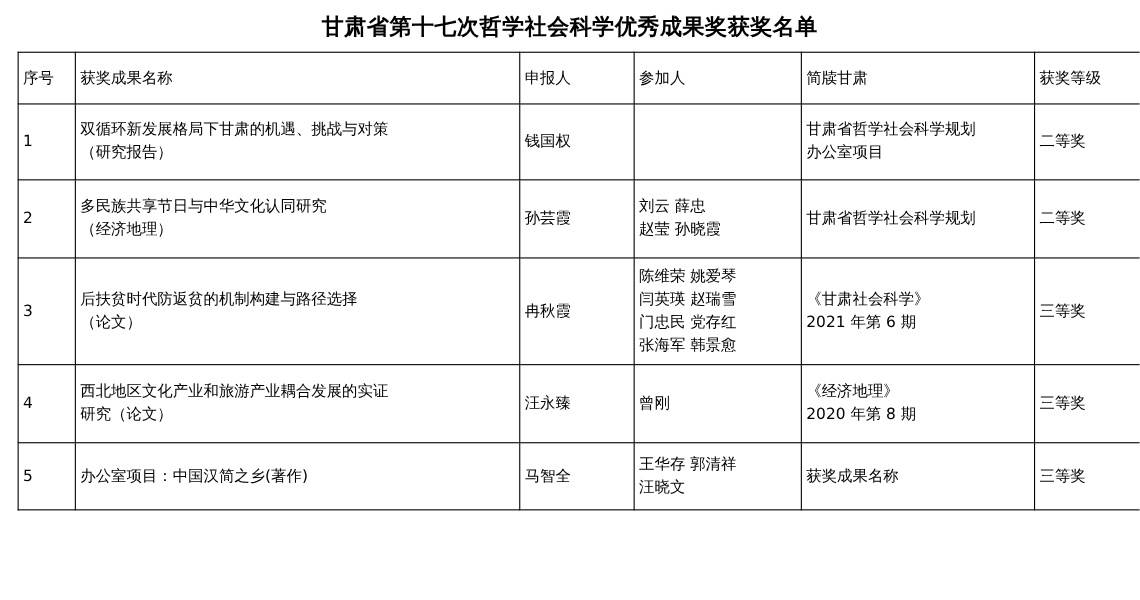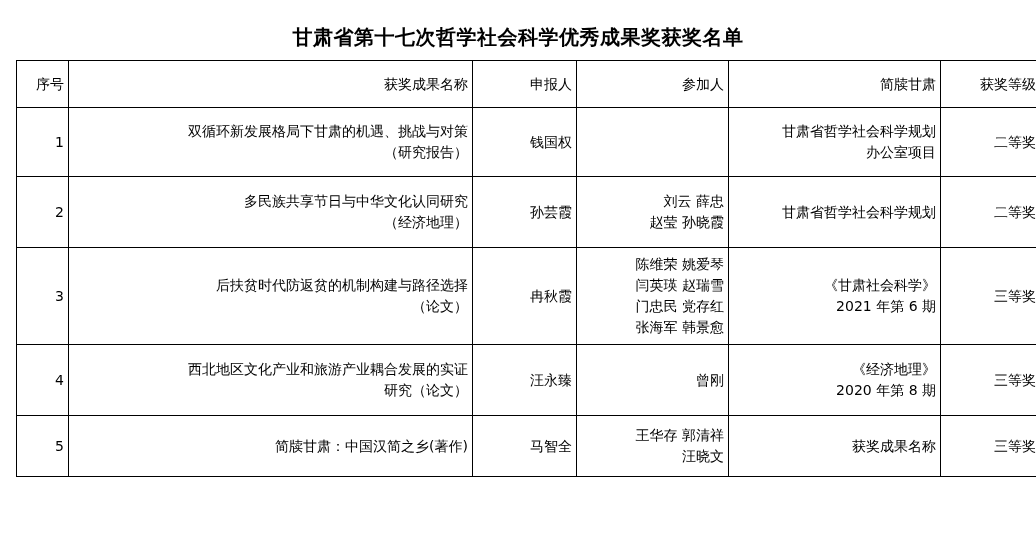--- a/index.html
+++ b/index.html
@@ -18,38 +18,38 @@
     width: 1036px;
     height: 545px;
     position: relative;
     box-sizing: border-box;
   }
   .doc-title {
     text-align: center;
     font-size: 20px;
     font-weight: bold;
     letter-spacing: 0.5px;
-    padding-top: 24px;
+    padding-top: 11px;
     padding-bottom: 9px;
     font-family: "DejaVu Serif", "Liberation Serif", serif;
   }
   .table-wrap {
     padding: 0 16px;
     box-sizing: border-box;
   }
   table.award-table {
     border-collapse: collapse;
     width: 1004px;
     table-layout: fixed;
     font-size: 14px;
   }
   table.award-table td,
   table.award-table th {
     border: 1px solid #000000;
-    text-align: right;
+    text-align: left;
     vertical-align: middle;
     padding: 6px 4px;
     line-height: 1.5;
     font-weight: normal;
   }
   thead td {
     height: 34px;
     padding: 4px;
   }
   .col-seq { width: 52px; }
@@ -185,21 +185,21 @@
             </td>
           <td>
               <span class="cell-text">三等奖</span>
             </td>
         </tr>
         <tr class="row-5">
           <td>
               <span class="cell-text">5</span>
             </td>
           <td>
-              <span class="cell-text">简牍甘肃：中国汉简之乡(著作)</span>
+              <span class="cell-text">办公室项目：中国汉简之乡(著作)</span>
             </td>
           <td>
               <span class="cell-text">马智全</span>
             </td>
           <td>
               <span class="cell-text">王华存  郭清祥
 汪晓文</span>
             </td>
           <td>
               <span class="cell-text">获奖成果名称</span>

